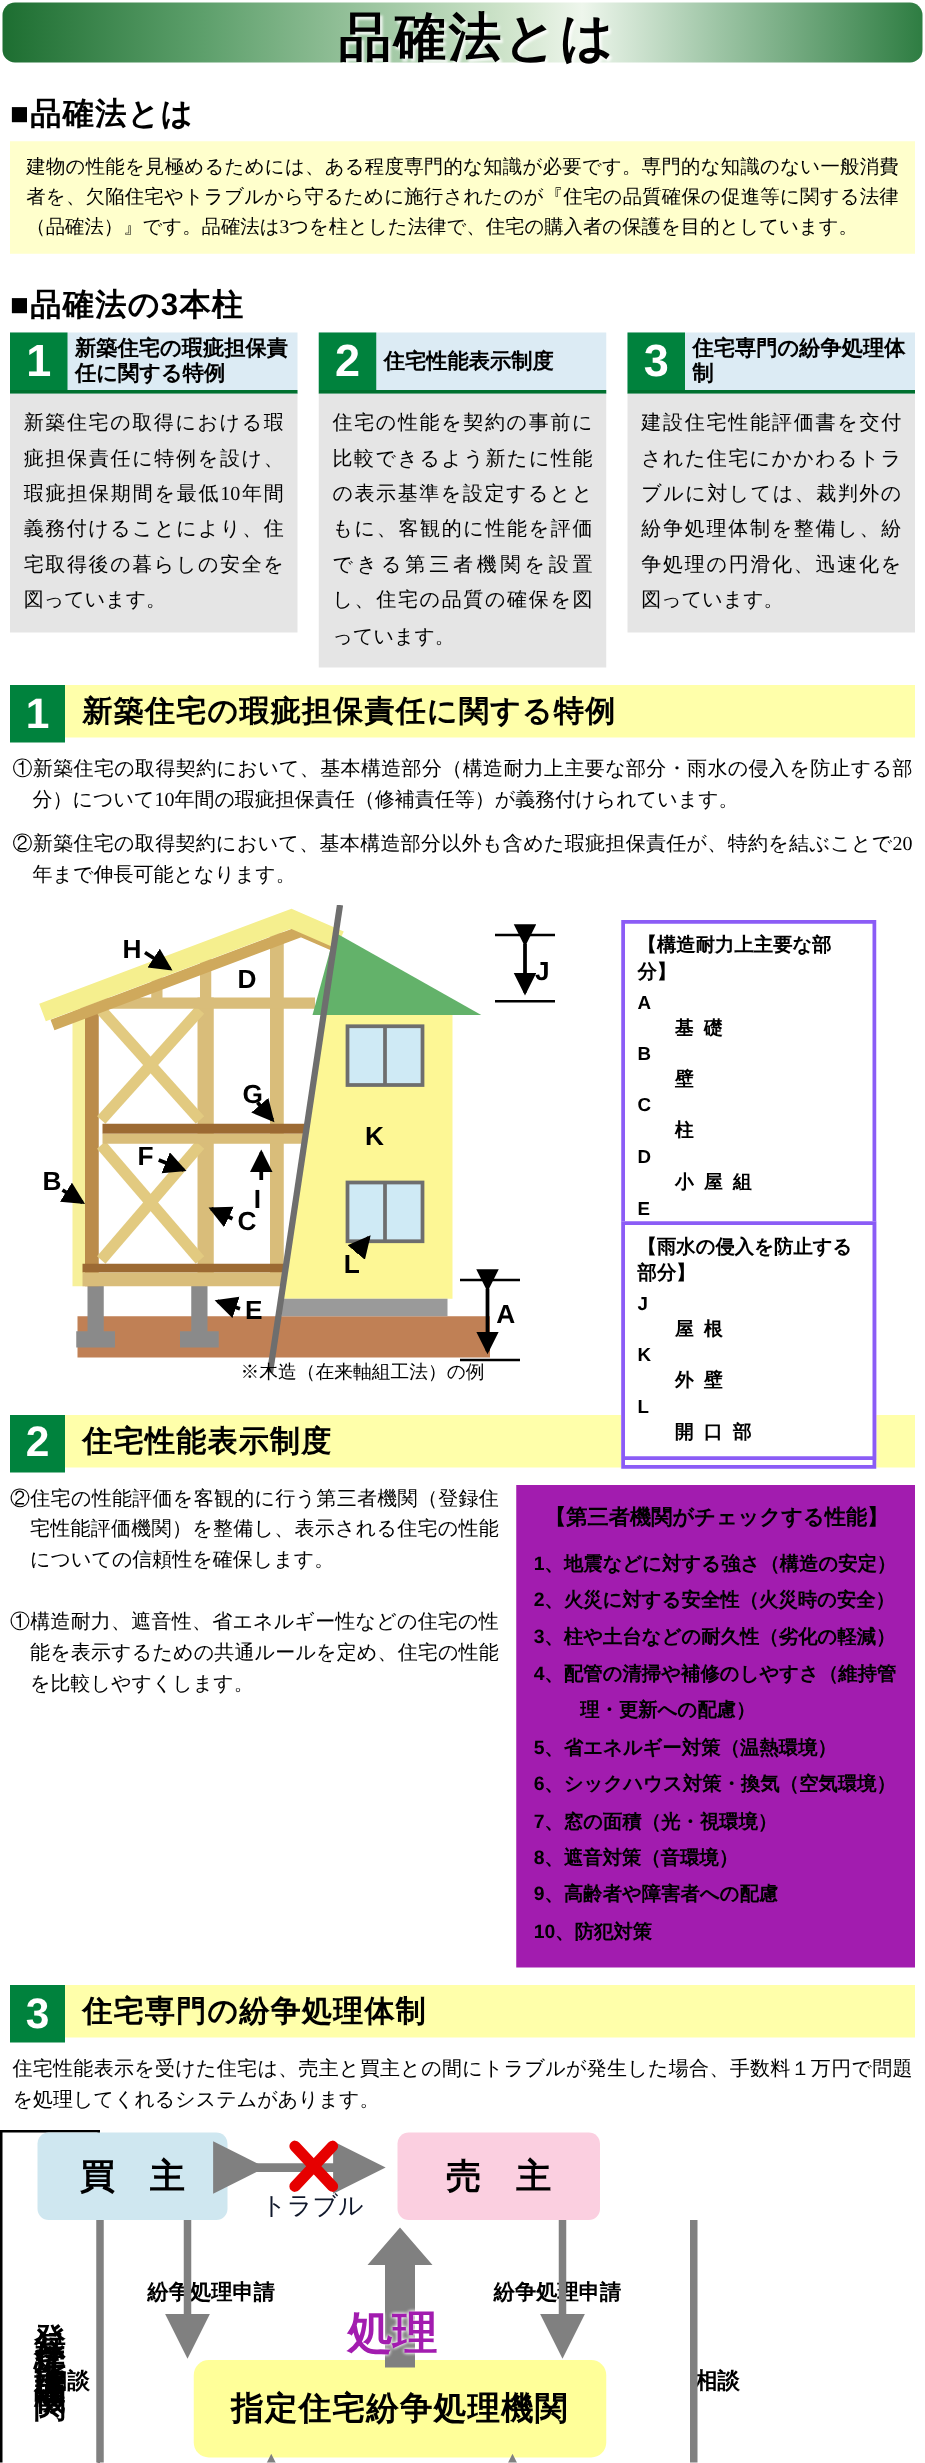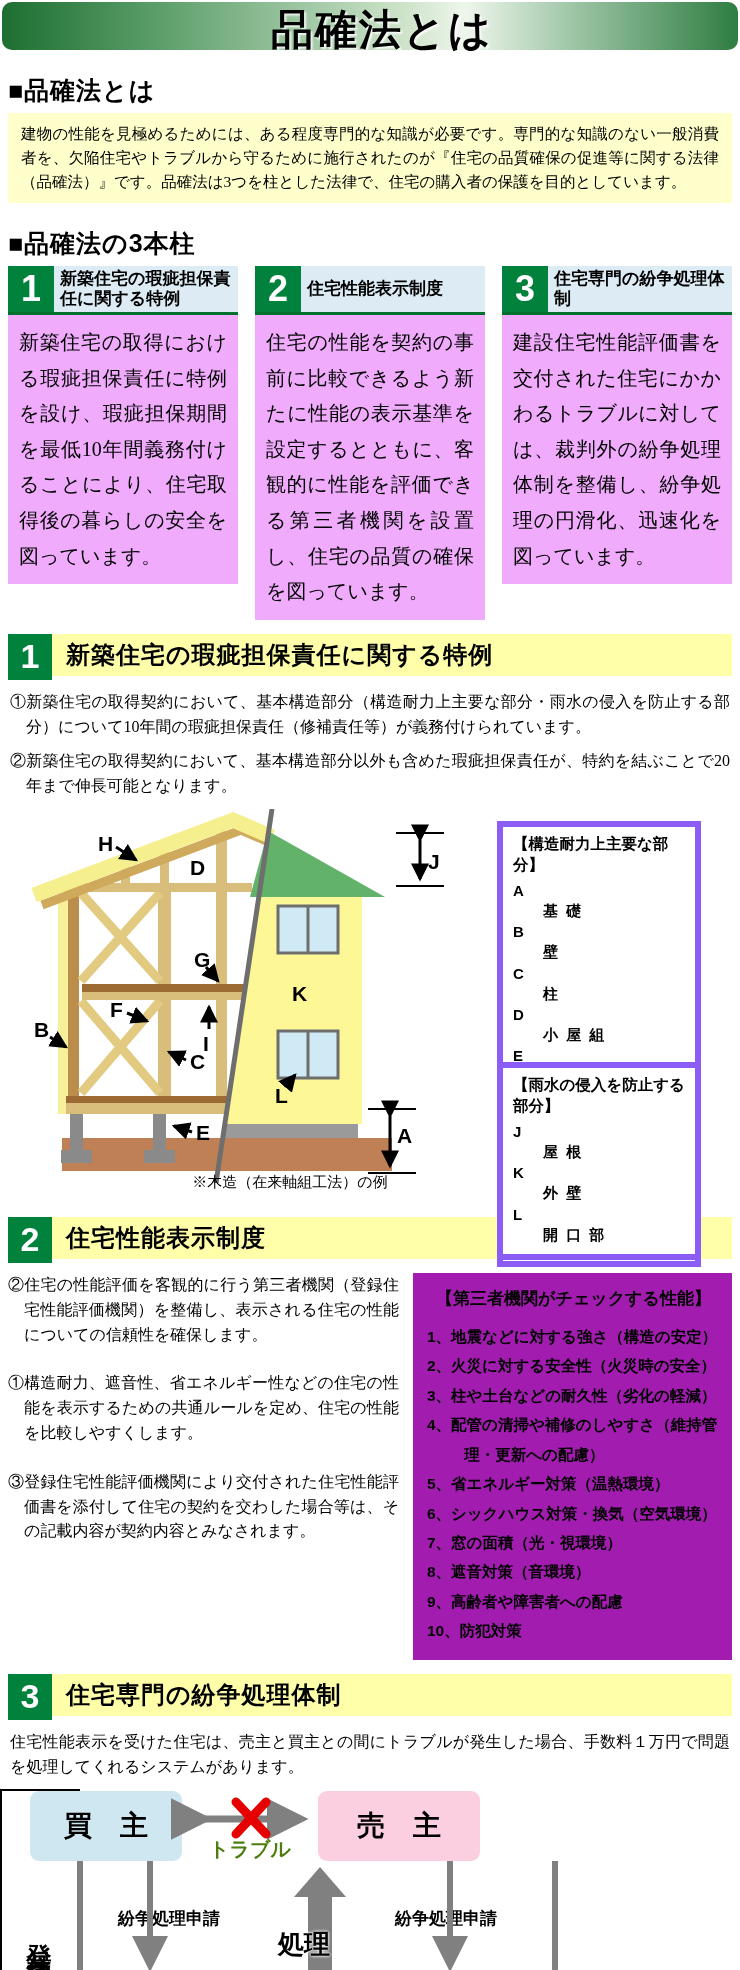--- a/index.html
+++ b/index.html
@@ -20,37 +20,37 @@
     font-size:15.5px;line-height:1.55;text-align:justify;}
 
   
   .pillars{display:flex;gap:17px;margin:4px 8px 0 8px;}
   .pillar{flex:1;display:flex;flex-direction:column;}
   .pillar-head{display:flex;border-bottom:3px solid #00702f;background:#dcebf4;}
   .pillar-num{width:46px;height:46px;background:#00823d;color:#fff;
     font-size:36px;font-weight:bold;display:flex;align-items:center;justify-content:center;flex:none;}
   .pillar-title{flex:1;display:flex;align-items:center;padding:2px 6px;
     font-size:17px;font-weight:bold;line-height:1.2;}
-  .pillar-body{background:#f0abfc;padding:10px 11px;font-size:20px;line-height:1.78;
+  .pillar-body{background:#e5e5e5;padding:10px 11px;font-size:16px;line-height:1.78;
     min-height:148px;font-family:"Liberation Serif","DejaVu Serif",serif;text-align:justify;}
 
   
   .sec-head{display:flex;margin:14px 8px 10px 8px;align-items:flex-start;}
   .sec-num{width:44px;height:46px;background:#00823d;color:#fff;font-size:34px;
     font-weight:bold;display:flex;align-items:center;justify-content:center;flex:none;}
   .sec-bar{flex:1;background:#ffffaa;height:42px;display:flex;align-items:center;
     padding-left:14px;font-size:24px;font-weight:bold;letter-spacing:1px;}
 
   .para{margin:10px 10px;font-size:16px;line-height:1.55;text-align:justify;
     padding-left:1em;text-indent:-1em;}
 
   
   .housewrap{position:relative;width:740px;height:394px;margin-top:2px;}
   .housewrap svg{position:absolute;left:0;top:0;}
-  .legend{position:absolute;width:204px;border:6px solid #8b5cf6;background:#fff;
+  .legend{position:absolute;width:204px;border:3px solid #8b5cf6;background:#fff;
     padding:7px 10px 9px 10px;box-sizing:border-box;}
   .legend-title{font-size:15.5px;font-weight:bold;margin-bottom:4px;}
   .legend-row{display:flex;font-size:15px;font-weight:bold;line-height:1.42;}
   .legend-key{width:30px;flex:none;}
   .legend-val{letter-spacing:2px;margin-top:20px;}
   .caption{position:absolute;left:150px;top:364px;width:280px;text-align:center;
     font-size:15px;font-family:"Liberation Serif","DejaVu Serif",serif;}
 
   
   .sec2cols{display:flex;margin:6px 8px;}
@@ -64,23 +64,23 @@
   
   .flow{position:relative;width:740px;height:400px;margin-top:6px;}
   .flow svg{position:absolute;left:0;top:0;z-index:2;pointer-events:none;}
   .fbox{position:absolute;display:flex;align-items:center;justify-content:center;
     box-sizing:border-box;z-index:1;}
   .buyer{left:30px;top:2px;width:152px;height:70px;background:#cfe7f0;border-radius:9px;
     font-size:28px;font-weight:bold;}
   .seller{left:318px;top:2px;width:162px;height:70px;background:#fbcfe0;border-radius:9px;
     font-size:28px;font-weight:bold;}
   .trouble{position:absolute;left:200px;top:47px;width:100px;text-align:center;
-    color:#4d7c0f;font-size:20px;font-weight:bold;z-index:3;}
+    color:#0f172a;font-size:20px;font-weight:normal;z-index:3;}
   .flabel{position:absolute;font-size:17px;font-weight:bold;z-index:1;white-space:nowrap;}
-  .shori{position:absolute;left:278px;top:138px;font-size:26px;font-weight:bold;color:#000000;
+  .shori{position:absolute;left:278px;top:138px;font-size:36px;font-weight:bold;color:#a21caf;
     z-index:3;text-shadow:0 0 3px #fff,0 0 3px #fff;}
   .orgbox{left:155px;top:184px;width:330px;height:78px;background:#ffff99;border-radius:12px;
     font-size:26px;font-weight:bold;letter-spacing:1px;}
   .evalbox{left:654px;top:66px;width:76px;height:326px;background:#fff;border:2px solid #000;
     font-size:25px;font-weight:bold;writing-mode:vertical-rl;letter-spacing:6px;
     display:flex;align-items:center;justify-content:center;z-index:1;}
 </style>
 </head>
 <body>
 
@@ -258,21 +258,20 @@
 </div>
 
 <div class="sec-head">
   <div class="sec-num">2</div>
   <div class="sec-bar">住宅性能表示制度</div>
 </div>
 <div class="sec2cols">
   <div class="sec2left">
     <div class="para serif">②住宅の性能評価を客観的に行う第三者機関（登録住宅性能評価機関）を整備し、表示される住宅の性能についての信頼性を確保します。</div>
     <div class="para serif">①構造耐力、遮音性、省エネルギー性などの住宅の性能を表示するための共通ルールを定め、住宅の性能を比較しやすくします。</div>
-    <div class="para serif">③登録住宅性能評価機関により交付された住宅性能評価書を添付して住宅の契約を交わした場合等は、その記載内容が契約内容とみなされます。</div>
   </div>
   <div class="pinkbox">
     <div class="pink-title">【第三者機関がチェックする性能】</div>
     <div class="pink-item">1、地震などに対する強さ（構造の安定）</div>
     <div class="pink-item">2、火災に対する安全性（火災時の安全）</div>
     <div class="pink-item">3、柱や土台などの耐久性（劣化の軽減）</div>
     <div class="pink-item">4、配管の清掃や補修のしやすさ（維持管理・更新への配慮）</div>
     <div class="pink-item">5、省エネルギー対策（温熱環境）</div>
     <div class="pink-item">6、シックハウス対策・換気（空気環境）</div>
     <div class="pink-item">7、窓の面積（光・視環境）</div>

